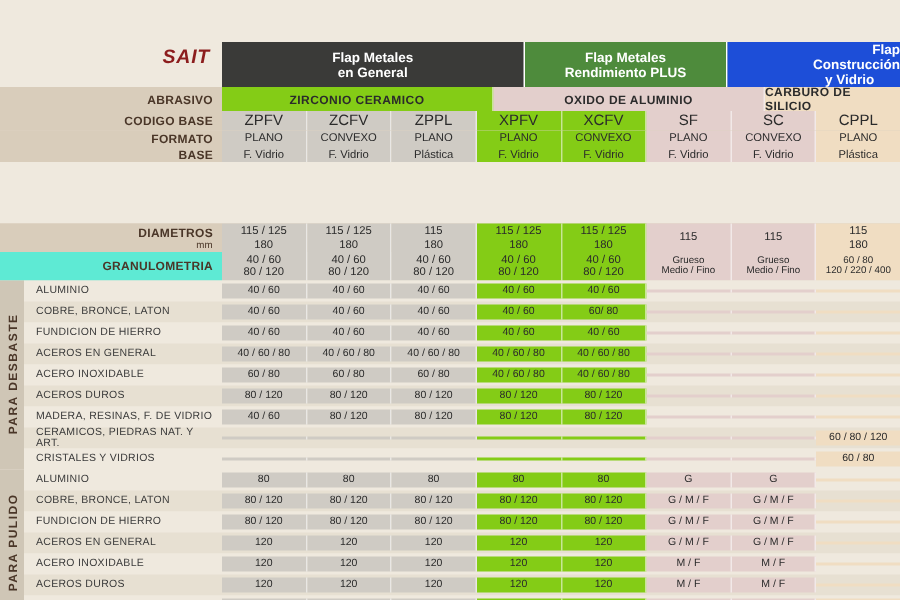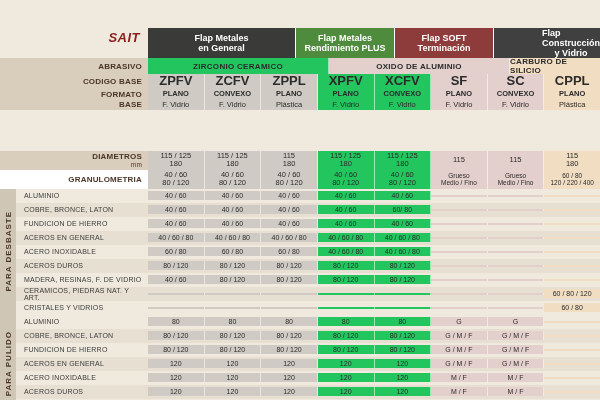--- a/index.html
+++ b/index.html
@@ -24,42 +24,42 @@
     flex:1 1 0;box-sizing:border-box;
     text-align:center;font-size:7.5px;
     display:flex;flex-direction:column;align-items:center;justify-content:center;
     border-right:1px solid rgba(255,255,255,.55);
     line-height:1.12;padding:1px 0;
   }
   .cell.last{border-right:none;}
 
   
   .c-zr{background:#cfcbc4;}
-  .c-zrc{background:#22c55e;}
+  .c-zrc{background:#84cc16;}
   .c-ox{background:#e3cfcc;}
   .c-cs{background:#f0ddc2;}
 
   
   .headbar{display:flex;width:100%;height:38px;margin-top:28px;}
   .head-left{width:148px;min-width:148px;background:#efe9de;position:relative;}
   .head-left .logo{
     position:absolute;right:8px;top:2px;
     font-size:13px;font-weight:bold;font-style:italic;color:#8c1d1d;
     letter-spacing:.5px;
   }
   .head-grp{
-    box-sizing:border-box;color:#fff;text-align:left;
+    box-sizing:border-box;color:#fff;text-align:right;
     display:flex;flex-direction:column;align-items:center;justify-content:center;
     font-size:9px;font-weight:bold;line-height:1.12;
     border-right:1px solid #fff;
   }
   .g-dark{background:#3a3a38;}
   .g-green{background:#4e8b3c;}
   .g-red{background:#8e3b3b;}
-  .g-or{background:#404040;padding-left:48px;}
+  .g-or{background:#1d4ed8;padding-left:48px;}
 
   
   .thumbs{display:flex;width:100%;height:14px;}
   .thumbs .sp{width:148px;min-width:148px;background:#efe9de;}
   .thumb{flex:1 1 0;border-right:1px solid #fff;position:relative;overflow:hidden;}
   .disc{
     position:absolute;left:50%;top:50%;transform:translate(-50%,-50%);
     width:13px;height:13px;border-radius:50%;
   }
   .d1{background:radial-gradient(circle,#6b6b6b 30%,#2f2f2f 70%);}
@@ -76,22 +76,22 @@
   .r-bas{height:14px;}
   .r-dia{height:26px;margin-top:41px;}
   .r-gra{height:22px;}
 
   .merge{
     flex-grow:1;display:flex;align-items:center;justify-content:center;
     font-size:8px;font-weight:bold;letter-spacing:.3px;
     border-right:1px solid rgba(255,255,255,.55);
     box-sizing:border-box;
   }
-  .bold{font-weight:bold;}
-  .code{font-weight:bold;font-size:13px;}
+  .bold{font-weight:normal;}
+  .code{font-weight:normal;font-size:10px;}
 
   
   .section{display:flex;width:100%;}
   .sec-tab{
     width:16px;min-width:16px;background:#cfc6b6;
     display:flex;align-items:center;justify-content:center;
   }
   .sec-tab span{
     writing-mode:vertical-rl;transform:rotate(180deg);
     font-size:8px;font-weight:bold;letter-spacing:1px;color:#4a3628;
@@ -118,24 +118,20 @@
     <div class="head-left">
       <div class="logo">SAIT</div>
     </div>
     <div class="head-grp g-dark" style="flex:3 1 0">
       <div>Flap Metales</div>
       <div>en General</div>
     </div>
     <div class="head-grp g-green" style="flex:2 1 0">
       <div>Flap Metales</div>
       <div>Rendimiento PLUS</div>
-    </div>
-    <div class="head-grp g-red" style="flex:2 1 0">
-      <div>Flap SOFT</div>
-      <div>Terminación</div>
     </div>
     <div class="head-grp g-or" style="flex:1 1 0;border-right:none">
       <div>Flap Construcción</div>
       <div>y Vidrio</div>
     </div>
   </div>
 
   <div class="thumbs">
     <div class="sp"></div>
     <div class="thumb" style="flex:3 1 0;background:#3a3a38">
@@ -210,21 +206,21 @@
 180</div>
     <div class="cell c-zrc" style="white-space:pre-line">115 / 125
 180</div>
     <div class="cell c-ox" style="white-space:pre-line">115</div>
     <div class="cell c-ox" style="white-space:pre-line">115</div>
     <div class="cell c-cs last" style="white-space:pre-line">115
 180</div>
   </div>
 
   <div class="row band r-gra" style="background:#e7e0d2">
-    <div class="lbl" style="background:#ffffff">GRANULOMETRIA</div>
+    <div class="lbl" style="background:#5eead4">GRANULOMETRIA</div>
     <div class="cell c-zr" style="white-space:pre-line">40 / 60
 80 / 120</div>
     <div class="cell c-zr" style="white-space:pre-line">40 / 60
 80 / 120</div>
     <div class="cell c-zr" style="white-space:pre-line">40 / 60
 80 / 120</div>
     <div class="cell c-zrc" style="white-space:pre-line">40 / 60
 80 / 120</div>
     <div class="cell c-zrc" style="white-space:pre-line">40 / 60
 80 / 120</div>

